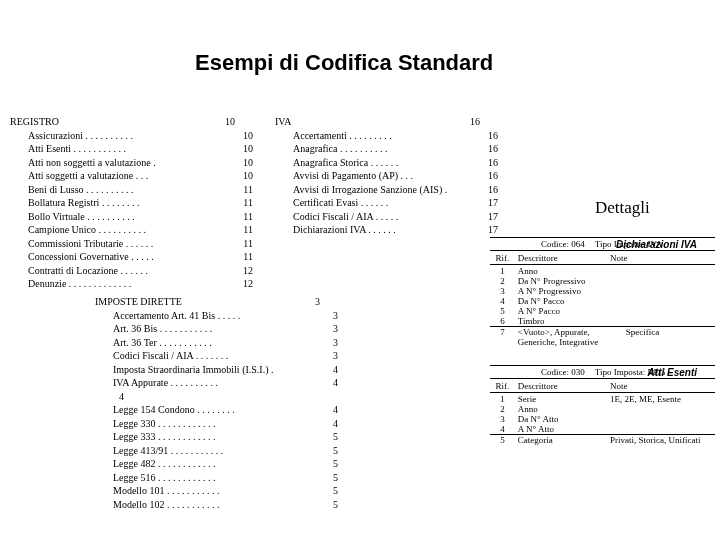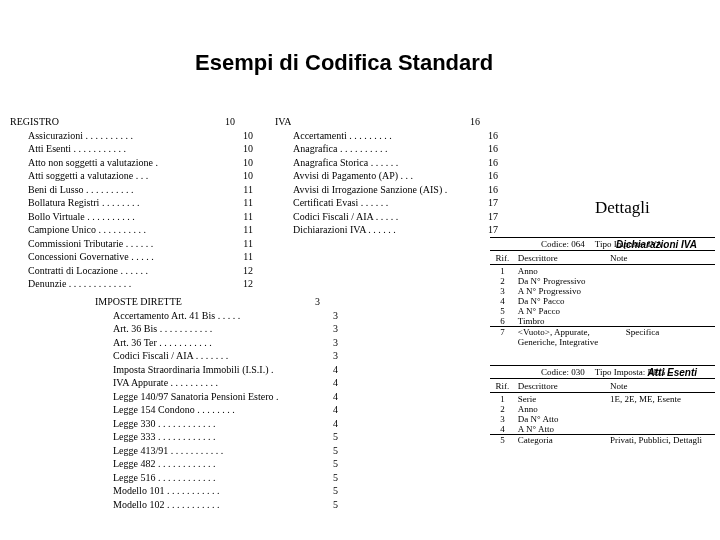--- a/index.html
+++ b/index.html
@@ -102,21 +102,21 @@
   <div id="registro-items">
       <div class="row indent">
         <span class="lbl">Assicurazioni .  .  .  .  .  .  .  .  .  . </span>
         <span class="pg">10</span>
       </div>
       <div class="row indent">
         <span class="lbl">Atti Esenti .  .  .  .  .  .  .  .  .  .  . </span>
         <span class="pg">10</span>
       </div>
       <div class="row indent">
-        <span class="lbl">Atto non soggetti a valutazione . </span>
+        <span class="lbl">Atti non soggetti a valutazione . </span>
         <span class="pg">10</span>
       </div>
       <div class="row indent">
         <span class="lbl">Atti soggetti a valutazione .  .  . </span>
         <span class="pg">10</span>
       </div>
       <div class="row indent">
         <span class="lbl">Beni di Lusso .  .  .  .  .  .  .  .  .  . </span>
         <span class="pg">11</span>
       </div>
@@ -175,21 +175,20 @@
       </div>
       <div class="row indent">
         <span class="lbl">Imposta Straordinaria Immobili (I.S.I.) . </span>
         <span class="pg">4</span>
       </div>
       <div class="row indent">
         <span class="lbl">IVA Appurate .  .  .  .  .  .  .  .  .  . </span>
         <span class="pg">4</span>
       </div>
       <div class="row indent">
-        <span class="lbl">Legge 140/97 Sanatoria Pensioni Estero . </span>
         <span class="pg">4</span>
       </div>
       <div class="row indent">
         <span class="lbl">Legge 154 Condono .  .  .  .  .  .  .  . </span>
         <span class="pg">4</span>
       </div>
       <div class="row indent">
         <span class="lbl">Legge 330 .  .  .  .  .  .  .  .  .  .  .  . </span>
         <span class="pg">4</span>
       </div>
@@ -341,16 +340,16 @@
         <div class="detail-cell c-note"></div>
       </div>
       <div class="detail-row">
         <div class="detail-cell c-rif">4</div>
         <div class="detail-cell c-desc">A N° Atto</div>
         <div class="detail-cell c-note"></div>
       </div>
       <div class="detail-row" style="border-top: 1px solid rgb(0, 0, 0);">
         <div class="detail-cell c-rif">5</div>
         <div class="detail-cell c-desc">Categoria</div>
-        <div class="detail-cell c-note">Privati, Pubblici, Dettagli</div>
+        <div class="detail-cell c-note">Privati, Storica, Unificati</div>
       </div>
     </div>
 </div>
 
 </body></html>

